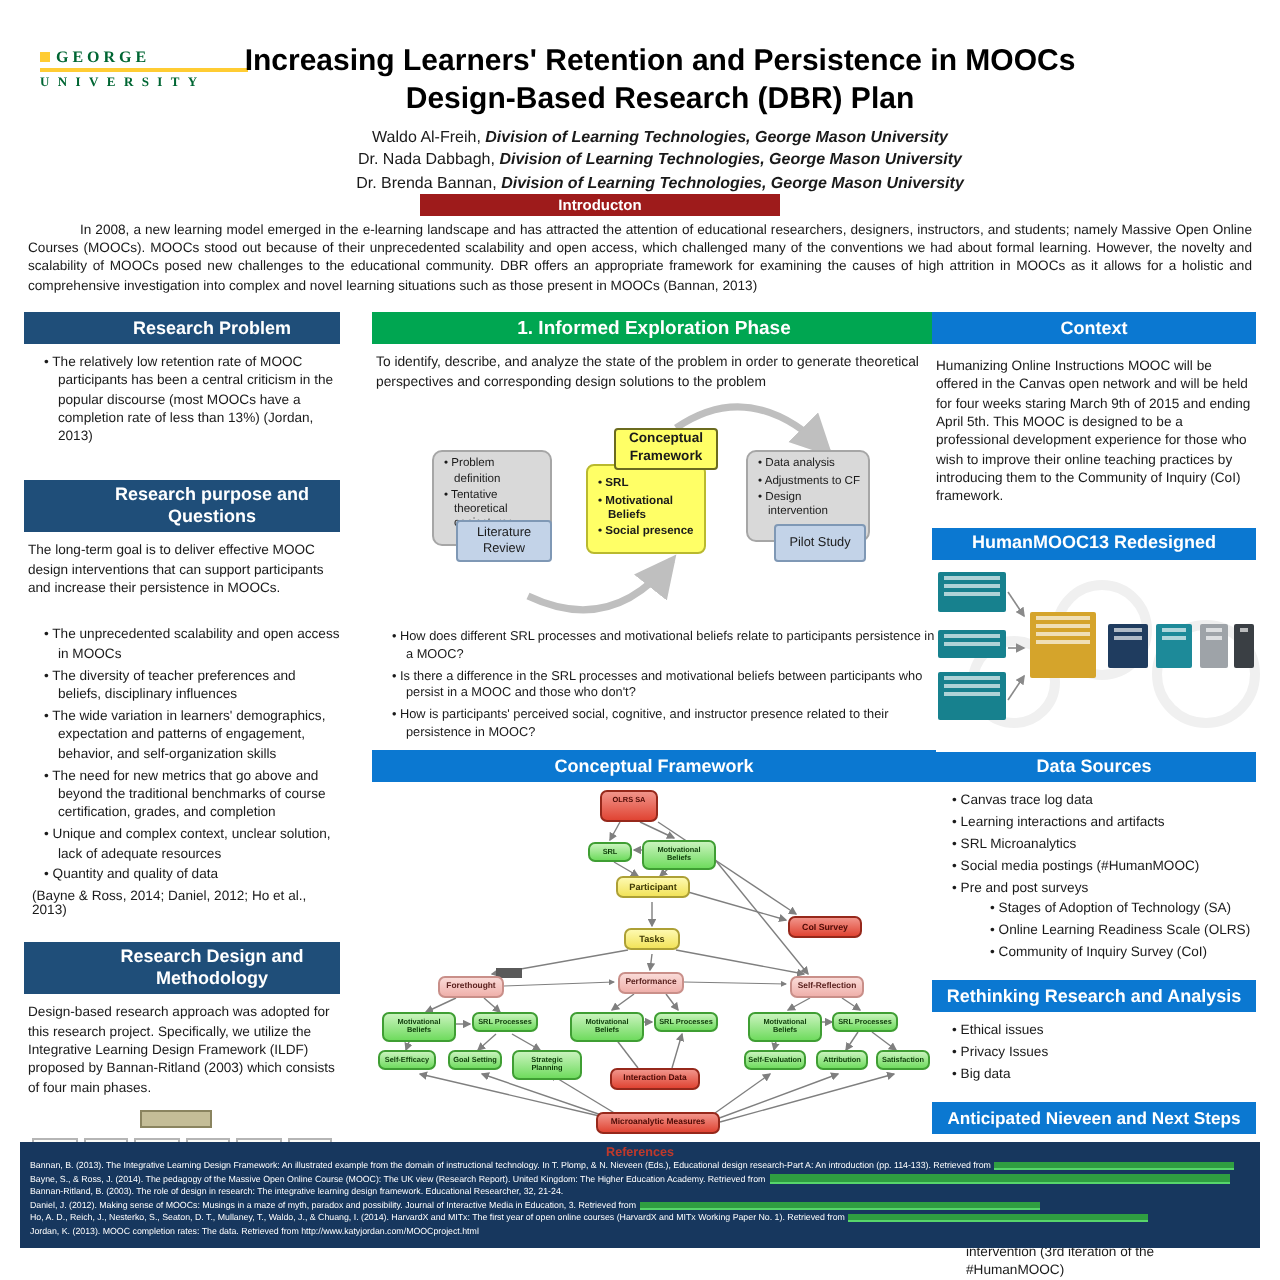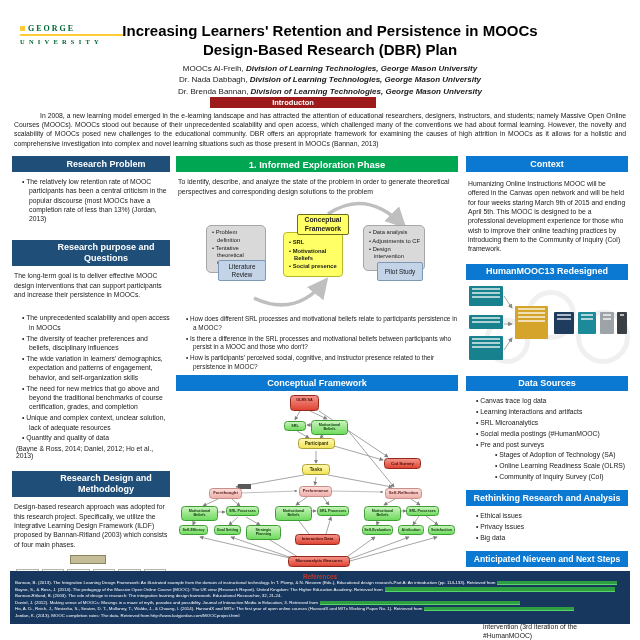--- a/index.html
+++ b/index.html
@@ -8,27 +8,27 @@
   .logo{position:absolute;left:20px;top:24px;width:104px;font-family:"Liberation Serif",serif;color:#006633;}
   .logo-george{font-size:8px;font-weight:bold;letter-spacing:2px;color:#006633;display:flex;align-items:center;gap:3px;}
   .gold-sq{width:5px;height:5px;background:#FFCC33;display:inline-block;}
   .logo-mason{font-size:23px;font-weight:bold;letter-spacing:1px;line-height:1;}
   .logo-rule{height:2px;background:#FFCC33;margin:1px 0 2px 0;}
   .logo-univ{font-size:6.5px;letter-spacing:4.2px;font-weight:bold;}
   .titles{position:absolute;left:120px;top:22px;width:420px;text-align:center;}
   .title{font-size:15px;font-weight:bold;line-height:1.25;color:#000;}
   .authors{margin-top:3px;font-size:8px;line-height:1.45;}
   .authors .aff{font-style:italic;font-weight:bold;}
-  .intro-bar{position:absolute;left:210px;top:97px;width:166px;height:11px;background:#9E1B1B;color:#fff;font-size:7.5px;font-weight:bold;text-align:center;line-height:11px;}
+  .intro-bar{position:absolute;left:210px;top:97px;width:180px;height:11px;background:#9E1B1B;color:#fff;font-size:7.5px;font-weight:bold;text-align:center;line-height:11px;}
   .intro-text{position:absolute;left:14px;top:111px;width:612px;font-size:6.8px;line-height:1.35;text-align:justify;}
   .intro-text .ind{display:inline-block;width:26px;}
   
   .col{position:absolute;top:156px;}
   .col-left{left:12px;width:158px;}
-  .col-mid{left:176px;width:282px;}
+  .col-mid{left:186px;width:282px;}
   .col-right{left:466px;width:162px;}
   .hdr{color:#fff;font-weight:bold;text-align:center;padding:2.5px 2px;font-size:9px;line-height:1.2;}
   .hdr-navy{background:#1F4E79;padding-left:32px;}
   .hdr-blue{background:#0B78D1;}
   .hdr-green{background:#00A651;}
   .sec{margin-bottom:9px;}
   .body-txt{font-size:6.8px;line-height:1.38;margin:5px 2px 0 2px;}
   ul.b{list-style:none;margin:5px 0 0 0;padding:0 0 0 10px;font-size:6.8px;line-height:1.38;}
   ul.b li{padding-left:7px;text-indent:-7px;margin-bottom:1.5px;}
   ul.b li:before{content:"•  ";}
@@ -86,21 +86,21 @@
     <div class="logo-rule"></div>
     <div class="logo-univ">UNIVERSITY</div>
   </div>
 
   <div class="titles">
     <div class="title">
       <span>Increasing Learners' Retention and Persistence in MOOCs</span><br>
       <span>Design-Based Research (DBR) Plan</span>
     </div>
     <div class="authors">
-      <div><span>MOOCs Al-Freih,</span> <span class="aff">Division of Learning Technologies, George Mason University</span></div>
+      <div><span>Waldo Al-Freih,</span> <span class="aff">Division of Learning Technologies, George Mason University</span></div>
       <div><span>Dr. Nada Dabbagh,</span> <span class="aff">Division of Learning Technologies, George Mason University</span></div>
       <div><span>Dr. Brenda Bannan,</span> <span class="aff">Division of Learning Technologies, George Mason University</span></div>
     </div>
   </div>
 
   <div class="intro-bar">Introducton</div>
   <div class="intro-text"><span class="ind"></span><span>In 2008, a new learning model emerged in the e-learning landscape and has attracted the attention of educational researchers, designers, instructors, and students; namely Massive Open Online Courses (MOOCs). MOOCs stood out because of their unprecedented scalability and open access, which challenged many of the conventions we had about formal learning. However, the novelty and scalability of MOOCs posed new challenges to the educational community.  DBR offers an appropriate framework for examining the causes of high attrition in MOOCs as it allows for a holistic and comprehensive investigation into complex and novel learning situations such as those present in MOOCs (Bannan, 2013)</span></div>
 
   <div class="col col-left">
     <div class="sec" style="margin-bottom:16px;">

